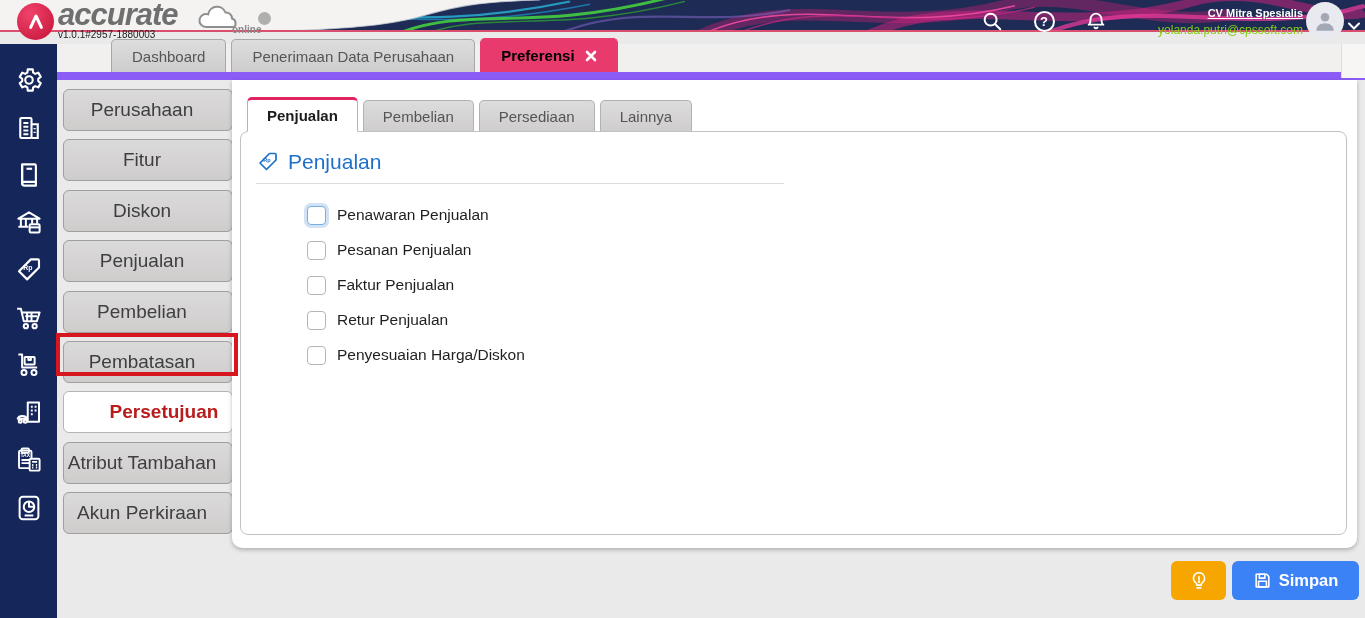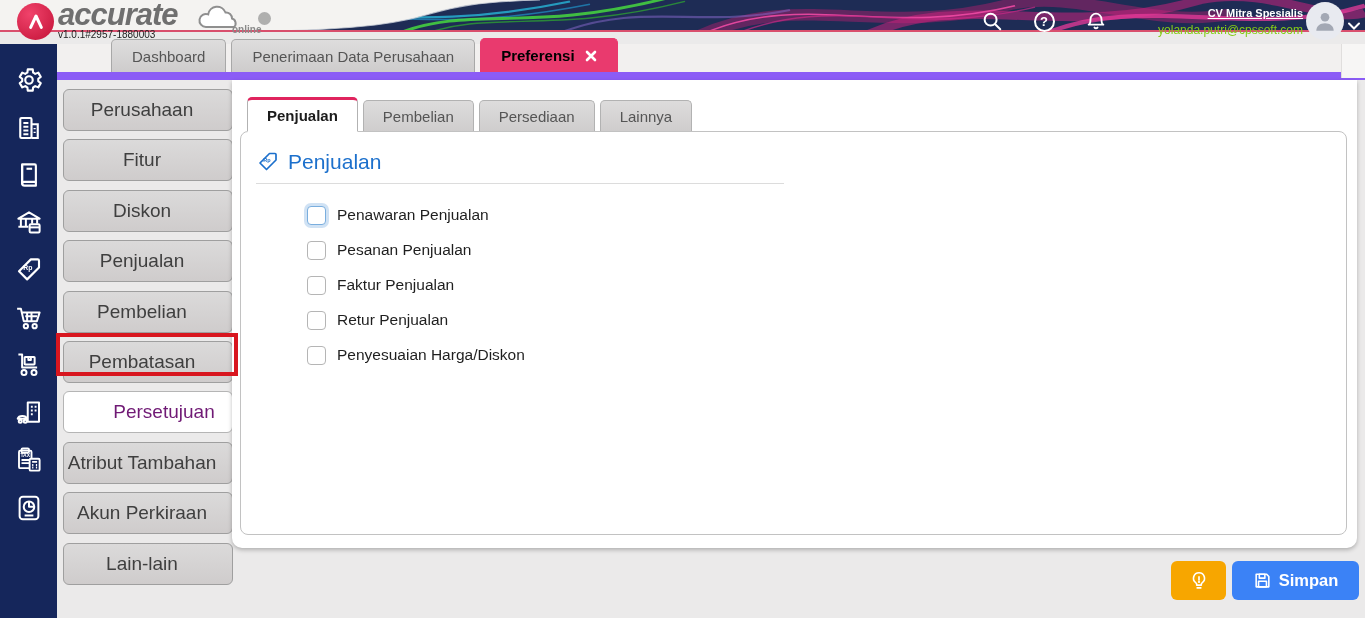--- a/index.html
+++ b/index.html
@@ -35,21 +35,21 @@
      display:flex; align-items:center; justify-content:flex-end; padding-right:14px; gap:6px; color:#5a5a5a; font-size:16px; cursor:pointer;}
 
   
   .iconbar { position:absolute; left:0; top:44px; width:57px; height:574px; background:#15265b; display:flex; flex-direction:column; align-items:center; padding-top:20px; gap:15.5px; }
   .iconbar .ic { width:32px; height:32px; display:flex; align-items:center; justify-content:center; cursor:pointer; }
 
   
   .menu { position:absolute; left:63px; top:89px; width:170px; display:flex; flex-direction:column; gap:8.4px; }
   .mbtn { height:42px; background:linear-gradient(#dbdada,#cfcccc); border:1px solid #9f9f9f; border-radius:6px;
      display:flex; align-items:center; justify-content:center; padding-right:12px; font-size:19px; color:#3f3f3f; cursor:pointer; }
-  .mbtn.selected { background:#fff; font-weight:normal; color:#701a75; border-color:#b5b5b5;padding-left:44px; }
+  .mbtn.selected { background:#fff; font-weight:bold; color:#b91c1c; border-color:#b5b5b5;padding-left:44px; }
   .annotation { position:absolute; left:56px; top:333px; width:182px; height:43px; border:4px solid #d8161f; z-index:6; pointer-events:none; }
 
   
   .card { position:absolute; left:232px; top:80px; width:1125px; height:468px; background:#fff; border-radius:0 0 10px 10px; box-shadow:0 2px 4px rgba(0,0,0,.25); }
   .ctabs { position:absolute; left:15px; top:16px; height:35px; display:flex; align-items:flex-end; gap:5px; z-index:3; }
   .ctab { height:31px; padding:0 19px; display:flex; align-items:center; font-size:15px; color:#555;
      background:linear-gradient(#dddcdc,#cfcdcd); border:1px solid #b2b2b2; border-bottom:none; border-radius:5px 5px 0 0; cursor:pointer;}
   .ctab.active { height:35px; background:#fff; border-top:3px solid #e0245e; border-bottom:1px solid #fff; margin-bottom:-1px; color:#1c1c1c; font-weight:bold; }
   .panel { position:absolute; left:8px; right:10px; top:51px; bottom:13px; border:1px solid #c2c2c2; border-radius:8px; background:#fff; }
   .sect-head { display:flex; align-items:center; gap:8px; margin:18px 0 0 15px; }
@@ -263,23 +263,20 @@
     </div>
   <div class="mbtn selected">
       <span>Persetujuan</span>
     </div>
   <div class="mbtn">
       <span>Atribut Tambahan</span>
     </div>
   <div class="mbtn">
       <span>Akun Perkiraan</span>
     </div>
-  <div class="mbtn">
-      <span>Lain-lain</span>
-    </div>
 </div>
 <div class="annotation"></div>
 
 <div class="card">
   <div class="ctabs">
     <div class="ctab active">
         <span>Penjualan</span>
       </div>
     <div class="ctab">
         <span>Pembelian</span>

